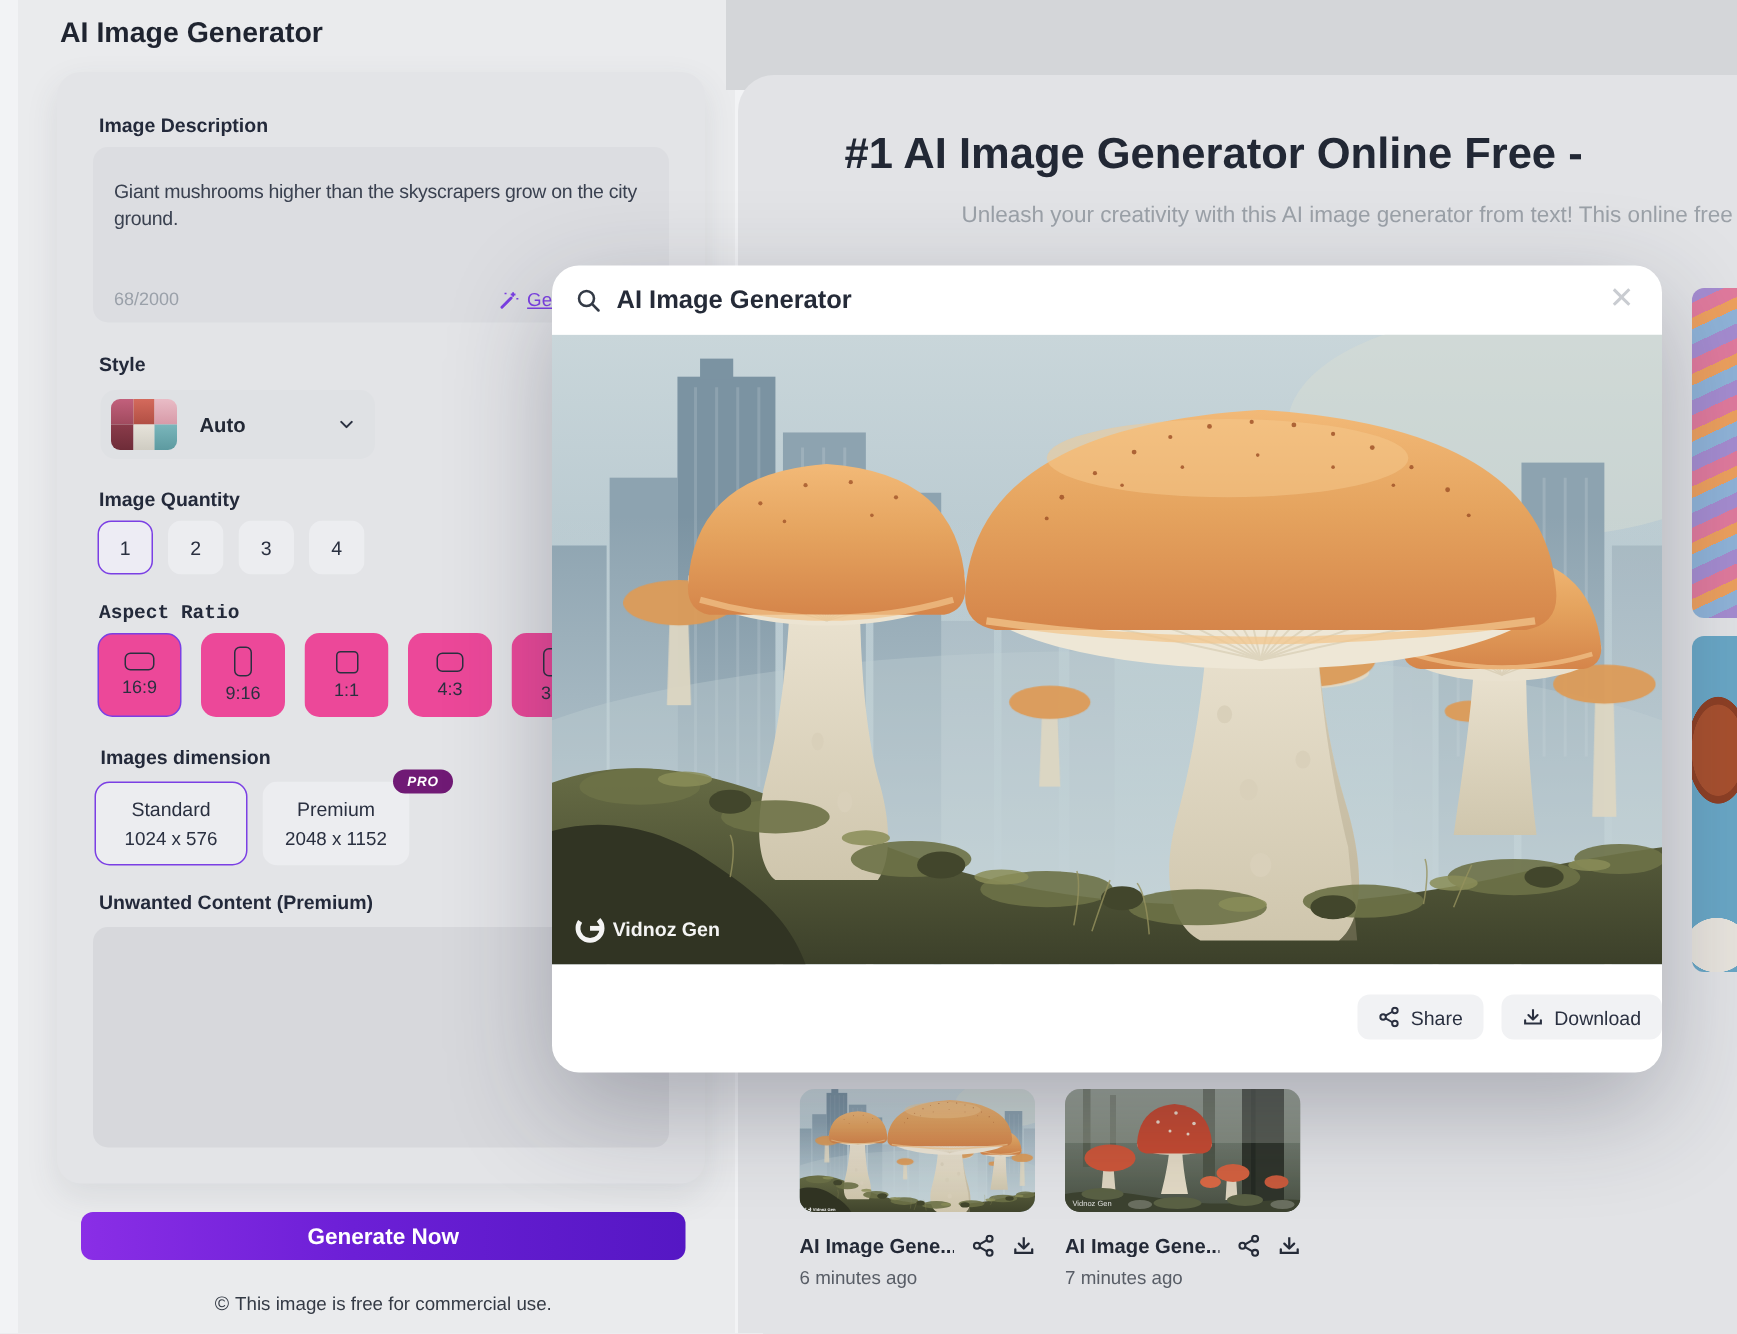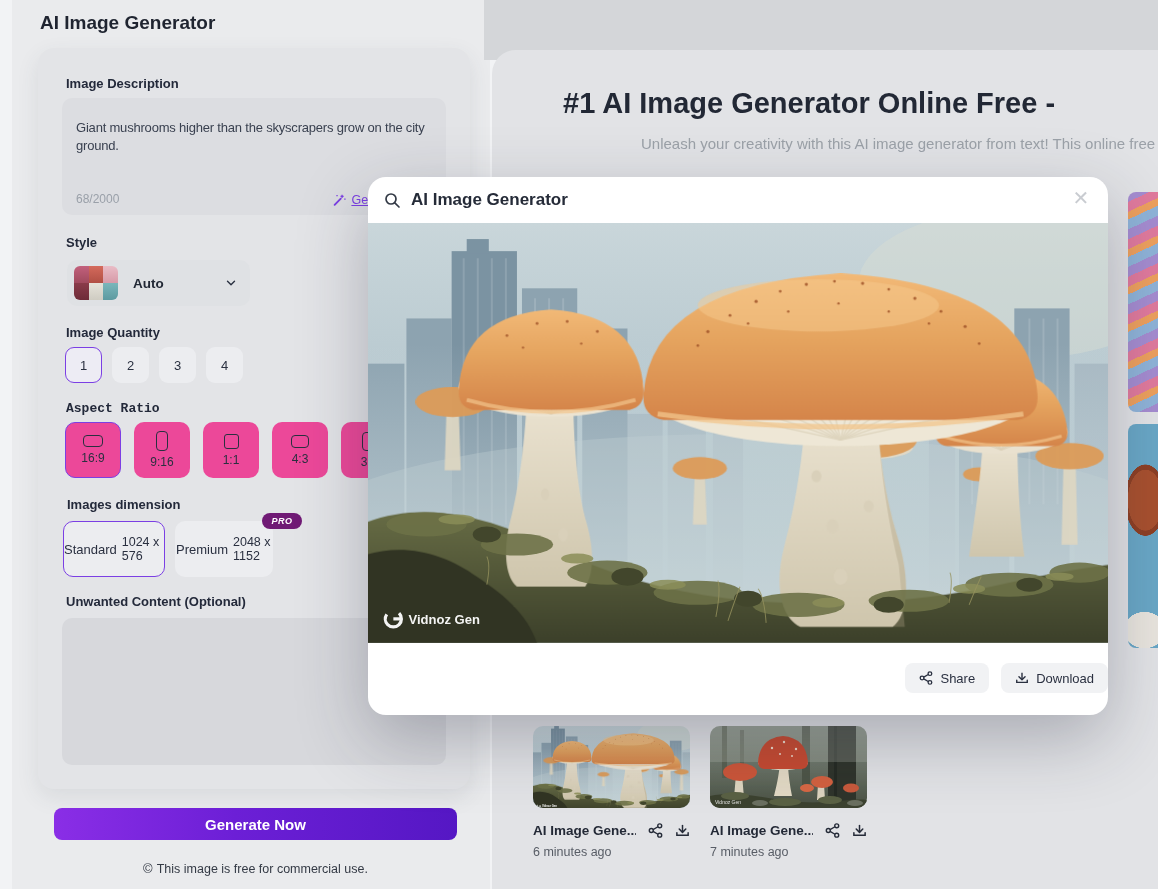--- a/index.html
+++ b/index.html
@@ -44,21 +44,21 @@
   .ratio-tile.sel { border-color:#7b3fe4; }
   .rico { border:1.6px solid #2a3040; border-radius:4px; }
   .r169 { width:20px; height:12px; }
   .r916 { width:12px; height:20px; border-radius:4px; }
   .r11  { width:15px; height:15px; border-radius:3px; }
   .r43  { width:18px; height:13px; }
   .r34  { width:14px; height:19px; }
 
   .dim-row { position:absolute; left:25px; top:473px; }
   .dim-tile { position:absolute; top:0; height:56px; background:#ecedf0; border:1.5px solid transparent;
-              border-radius:10px; display:flex; flex-direction:row; align-items:center; justify-content:center;
+              border-radius:10px; display:flex; flex-direction:column; align-items:center; justify-content:center;
               gap:5px; cursor:pointer; }
   .dim-tile .nm { font-size:13px; color:#2a3040; }
   .dim-tile .sz { font-size:12.5px; color:#2a3040; }
   .dim-std { left:0; width:102px; border-color:#7b3fe4; }
   .dim-pre { left:112px; width:98px; }
   .pro-badge { position:absolute; left:199px; top:-8px; width:40px; height:16px; background:#701a75;
                border-radius:9px; display:flex; align-items:center; justify-content:center;
                font-size:9px; font-weight:700; font-style:italic; color:#fff; letter-spacing:.5px; z-index:2; }
 
   .unwanted-box { position:absolute; left:24px; top:570px; width:384px; height:147px;
@@ -452,21 +452,21 @@
       <div class="dim-tile dim-std">
         <span class="nm">Standard</span>
         <span class="sz">1024 x 576</span>
       </div>
       <div class="dim-tile dim-pre">
         <span class="nm">Premium</span>
         <span class="sz">2048 x 1152</span>
       </div>
     </div>
 
-    <div class="fld-label" style="left:28px; top:546px;">Unwanted Content (Optional)</div>
+    <div class="fld-label" style="left:28px; top:546px;">Unwanted Content (Premium)</div>
     <div class="unwanted-box"></div>
   </div>
 
   <button class="generate-btn">Generate Now</button>
   <div class="free-note">
     <b>©</b><span>This image is free for commercial use.</span>
   </div>
 
   <div class="right-band"></div>
   <div class="right-card">

